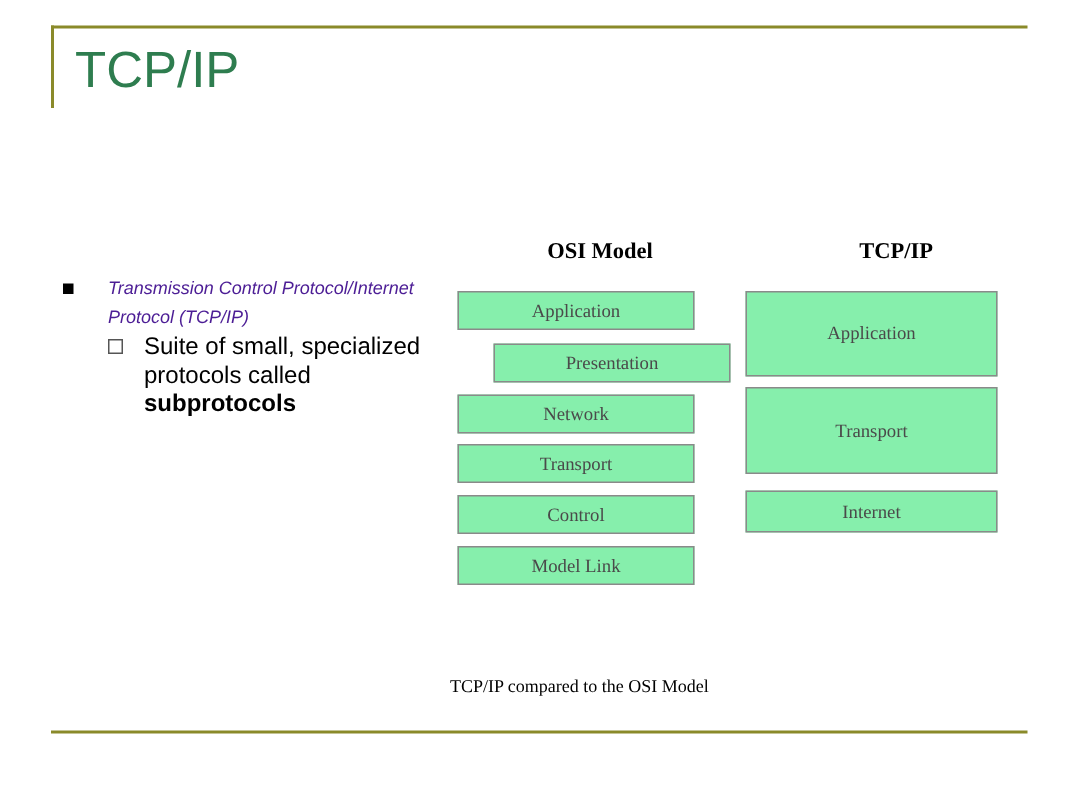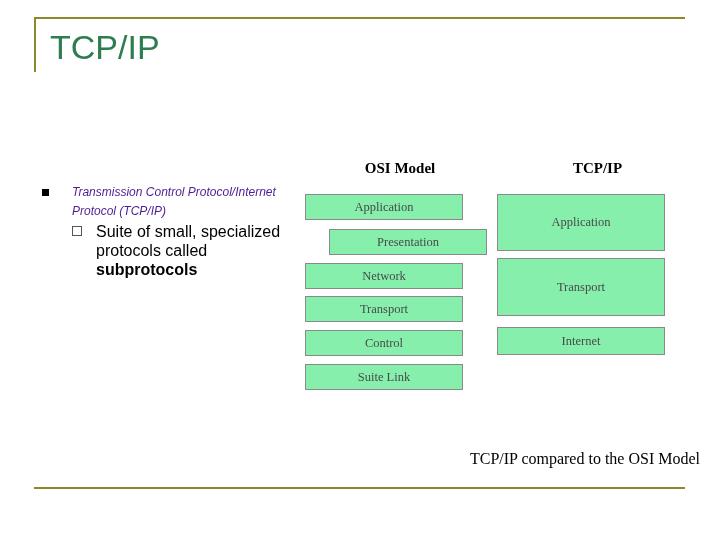--- a/index.html
+++ b/index.html
@@ -129,23 +129,23 @@
     box-sizing: border-box;
   }
   .osi-box { left: 5px; width: 158px; height: 26px; }
   .tcp-box { left: 197px; width: 168px; }
 
   .caption {
     position: absolute;
     left: 0px;
     top: 300px;
     width: 400px;
-    text-align: right;
+    text-align: left;
     font-family: "Liberation Serif", serif;
-    font-size: 16px;
+    font-size: 12px;
     color: #000000;
   }
 </style>
 </head>
 <body>
 
 <div class="top-rule"></div>
 <div class="left-rule"></div>
 <div class="bottom-rule"></div>
 
@@ -165,20 +165,20 @@
 <div class="diagram">
 
   <div class="col-header osi-header">OSI Model</div>
   <div class="col-header tcp-header">TCP/IP</div>
 
   <div class="layer-box osi-box" style="top:44px;">Application</div>
   <div class="layer-box osi-box" style="top:79px;margin-left:24px;">Presentation</div>
   <div class="layer-box osi-box" style="top:113px;">Network</div>
   <div class="layer-box osi-box" style="top:146px;">Transport</div>
   <div class="layer-box osi-box" style="top:180px;">Control</div>
-  <div class="layer-box osi-box" style="top:214px;">Suite Link</div>
+  <div class="layer-box osi-box" style="top:214px;">Model Link</div>
 
   <div class="layer-box tcp-box" style="top:44px;  height:57px;">Application</div>
   <div class="layer-box tcp-box" style="top:108px; height:58px;">Transport</div>
   <div class="layer-box tcp-box" style="top:177px; height:28px;text-align:center;">Internet</div>
 
   <div class="caption">TCP/IP compared to the OSI Model</div>
 </div>
 
 </body></html>

